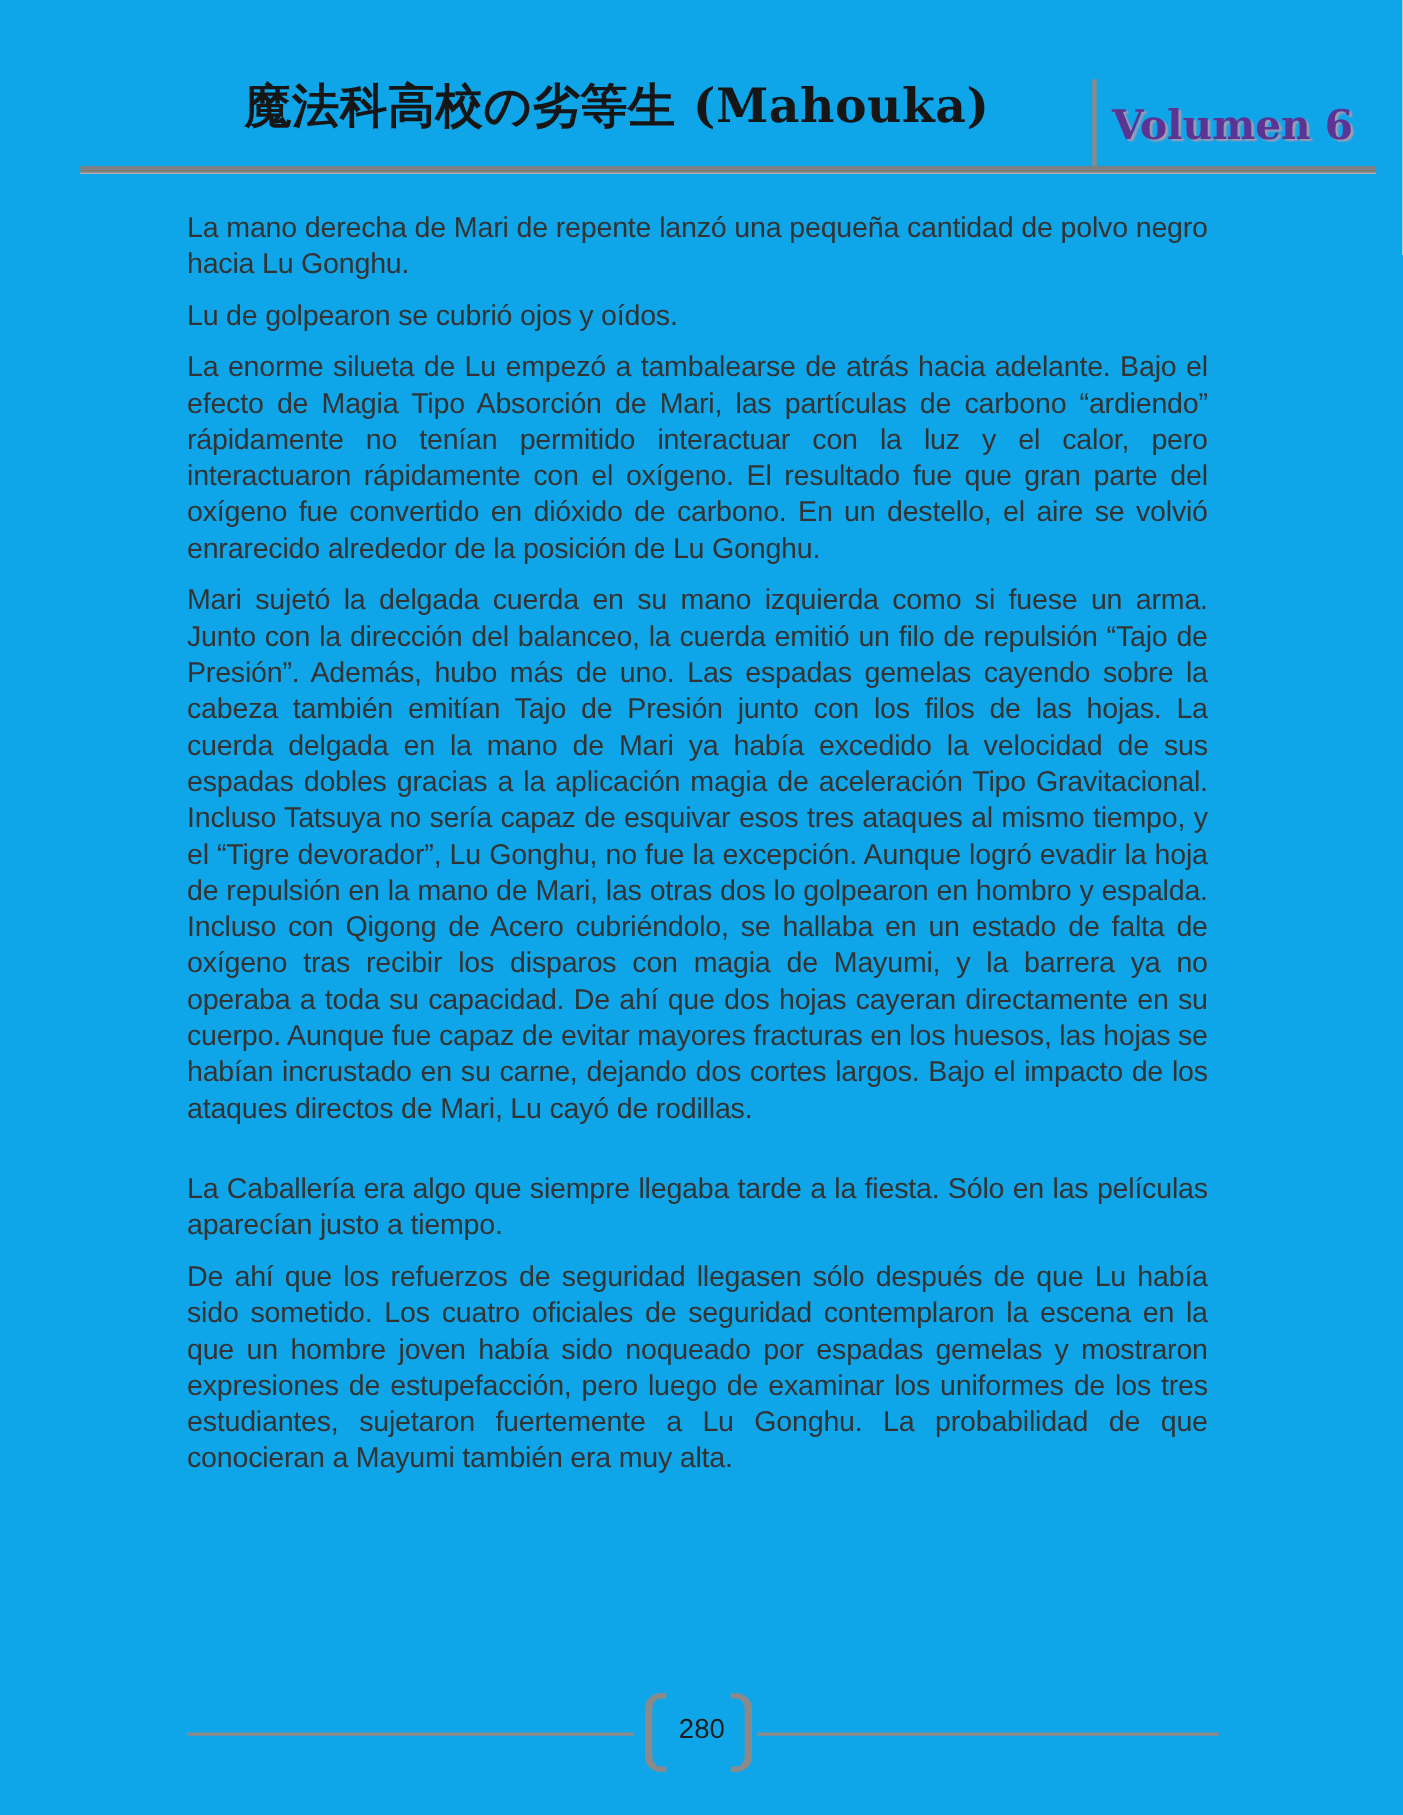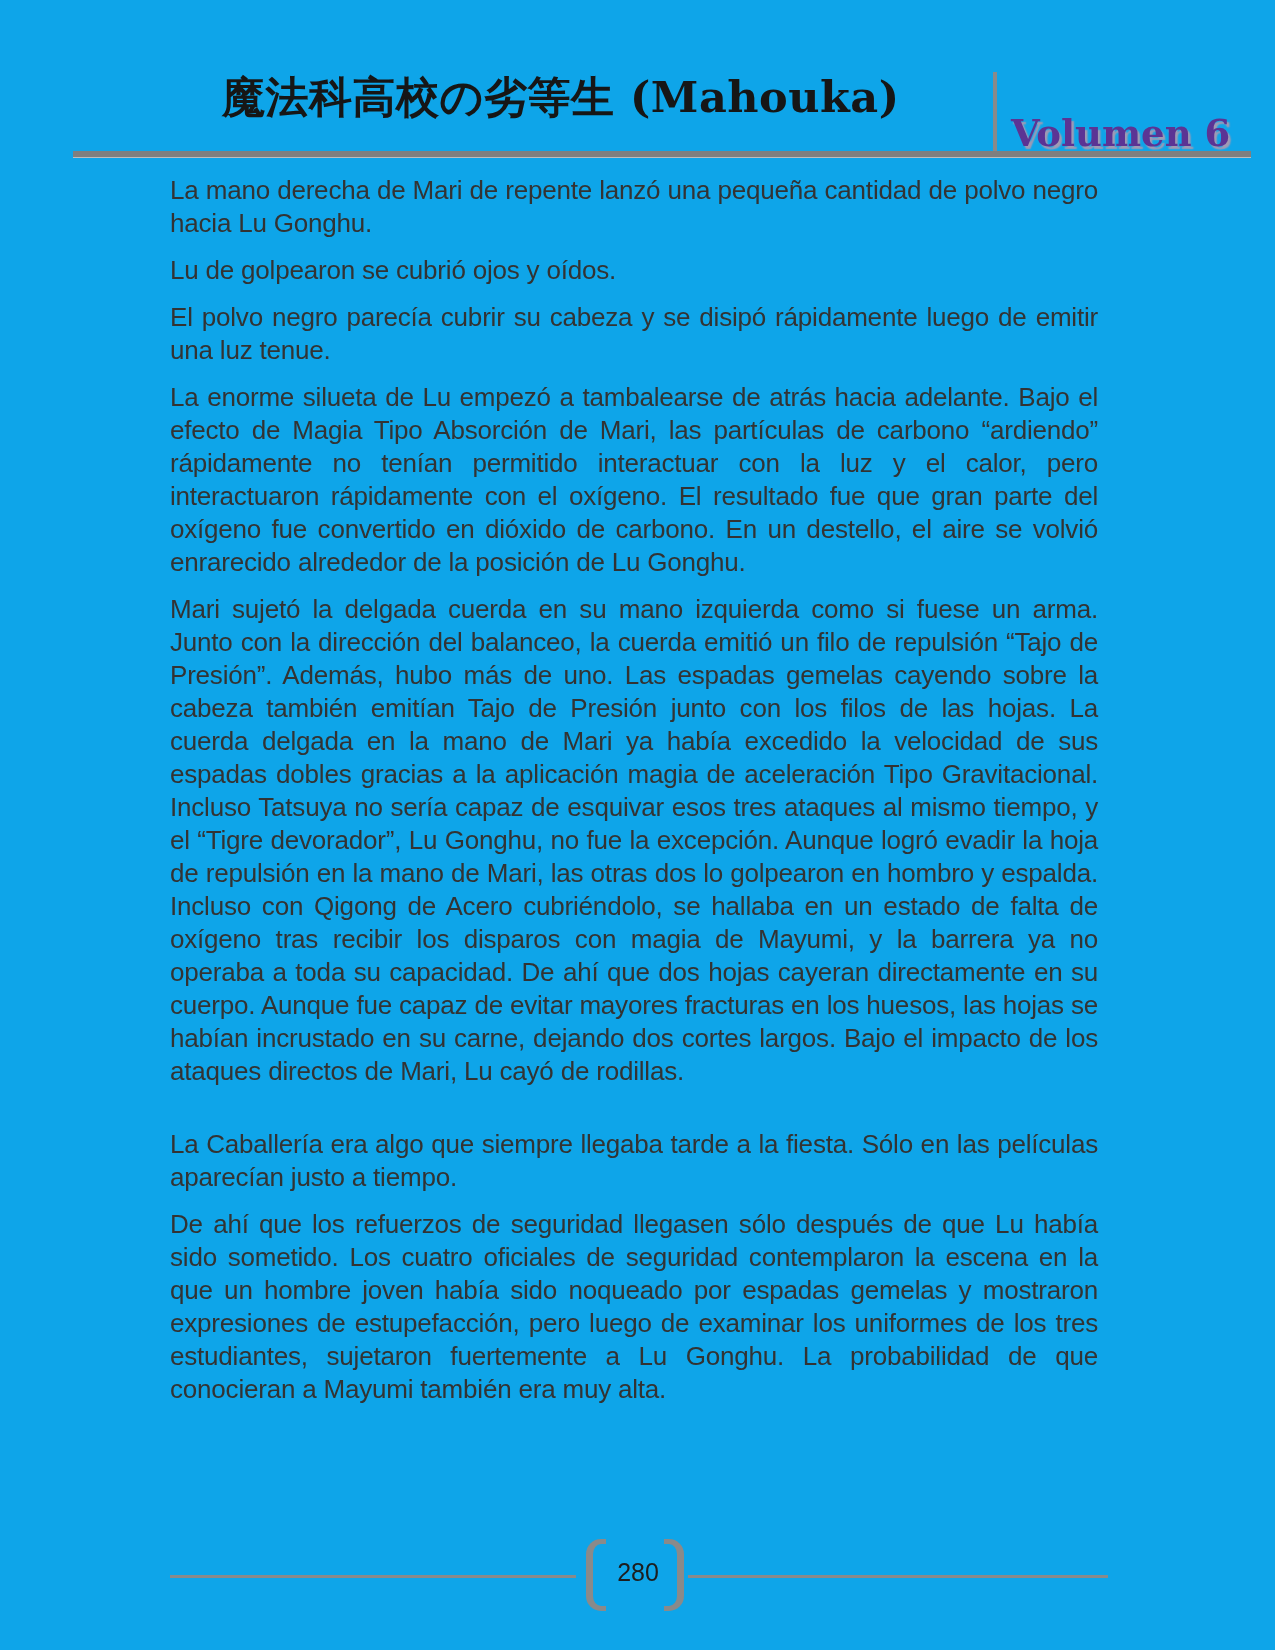--- a/index.html
+++ b/index.html
@@ -14,36 +14,36 @@
   .doc-title{
     position:absolute;left:222px;top:74px;margin:0;
     font-family:"DejaVu Serif","Liberation Serif",serif;
     font-weight:bold;font-size:43px;line-height:1.1;
     color:#161616;letter-spacing:0.5px;white-space:nowrap;
   }
   .volume-box{
     position:absolute;left:993px;top:72px;height:82px;
     border-left:4px solid #8a8a8a;
     padding-left:14px;box-sizing:border-box;
-    display:flex;align-items:flex-end;
+    display:flex;align-items:center;
   }
   .volume-label{
     font-family:"DejaVu Serif","Liberation Serif",serif;
     font-weight:bold;font-size:37px;line-height:1.1;
     color:#5b3494;
     text-shadow:2.5px 2.5px 1.5px #a39ab3;
     white-space:nowrap;
   }
   .header-rule{
     position:absolute;left:73px;top:151px;width:1178px;height:6px;
     background:#7f7f7f;border-bottom:1px solid #bdbdbd;
   }
   
   .body-text{
-    position:absolute;left:170px;top:174px;width:928px;
+    position:absolute;left:170px;top:190px;width:928px;
     font-size:26px;line-height:33px;letter-spacing:-0.2px;
     color:#333333;text-align:justify;
   }
   .body-text p{margin:0 0 14px 0;}
   .body-text p.gap-above{margin-top:40px;}
   
   .page-footer{position:absolute;left:0;top:0;width:100%;height:100%;pointer-events:none;padding-left:14px;}
   .footer-line{position:absolute;top:1575px;height:3px;background:#8a8a8a;}
   .footer-line.left{left:170px;width:406px;}
   .footer-line.right{left:688px;width:420px;}
@@ -80,21 +80,20 @@
 
   <div class="volume-box">
     <span class="volume-label">Volumen 6</span>
   </div>
 
   <div class="header-rule"></div>
 
   <main class="body-text">
     <p>La mano derecha de Mari de repente lanzó una pequeña cantidad de polvo negro hacia Lu Gonghu.</p>
     <p>Lu de golpearon se cubrió ojos y oídos.</p>
-    <p>El polvo negro parecía cubrir su cabeza y se disipó rápidamente luego de emitir una luz tenue.</p>
     <p>La enorme silueta de Lu empezó a tambalearse de atrás hacia adelante. Bajo el efecto de Magia Tipo Absorción de Mari, las partículas de carbono “ardiendo” rápidamente no tenían permitido interactuar con la luz y el calor, pero interactuaron rápidamente con el oxígeno. El resultado fue que gran parte del oxígeno fue convertido en dióxido de carbono. En un destello, el aire se volvió enrarecido alrededor de la posición de Lu Gonghu.</p>
     <p>Mari sujetó la delgada cuerda en su mano izquierda como si fuese un arma. Junto con la dirección del balanceo, la cuerda emitió un filo de repulsión “Tajo de Presión”. Además, hubo más de uno. Las espadas gemelas cayendo sobre la cabeza también emitían Tajo de Presión junto con los filos de las hojas. La cuerda delgada en la mano de Mari ya había excedido la velocidad de sus espadas dobles gracias a la aplicación magia de aceleración Tipo Gravitacional. Incluso Tatsuya no sería capaz de esquivar esos tres ataques al mismo tiempo, y el “Tigre devorador”, Lu Gonghu, no fue la excepción. Aunque logró evadir la hoja de repulsión en la mano de Mari, las otras dos lo golpearon en hombro y espalda. Incluso con Qigong de Acero cubriéndolo, se hallaba en un estado de falta de oxígeno tras recibir los disparos con magia de Mayumi, y la barrera ya no operaba a toda su capacidad. De ahí que dos hojas cayeran directamente en su cuerpo. Aunque fue capaz de evitar mayores fracturas en los huesos, las hojas se habían incrustado en su carne, dejando dos cortes largos. Bajo el impacto de los ataques directos de Mari, Lu cayó de rodillas.</p>
     <p class="gap-above">La Caballería era algo que siempre llegaba tarde a la fiesta. Sólo en las películas aparecían justo a tiempo.</p>
     <p>De ahí que los refuerzos de seguridad llegasen sólo después de que Lu había sido sometido. Los cuatro oficiales de seguridad contemplaron la escena en la que un hombre joven había sido noqueado por espadas gemelas y mostraron expresiones de estupefacción, pero luego de examinar los uniformes de los tres estudiantes, sujetaron fuertemente a Lu Gonghu. La probabilidad de que conocieran a Mayumi también era muy alta.</p>
   </main>
 
   <div class="page-footer">
     <div class="footer-line left"></div>
     <div class="bracket left"></div>
     <span class="page-number">280</span>

